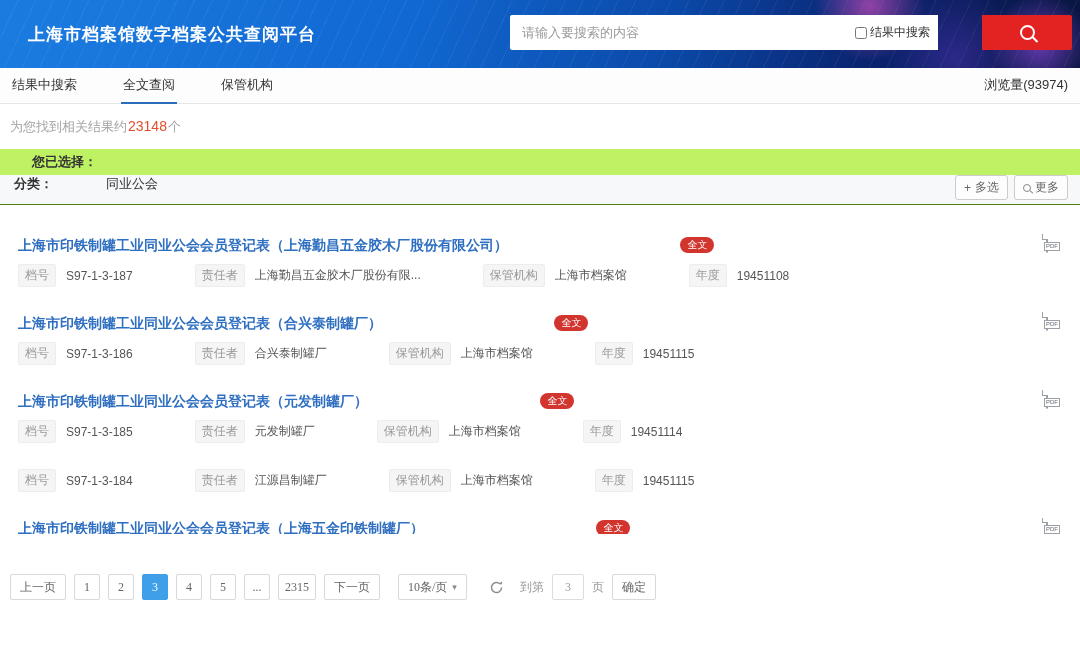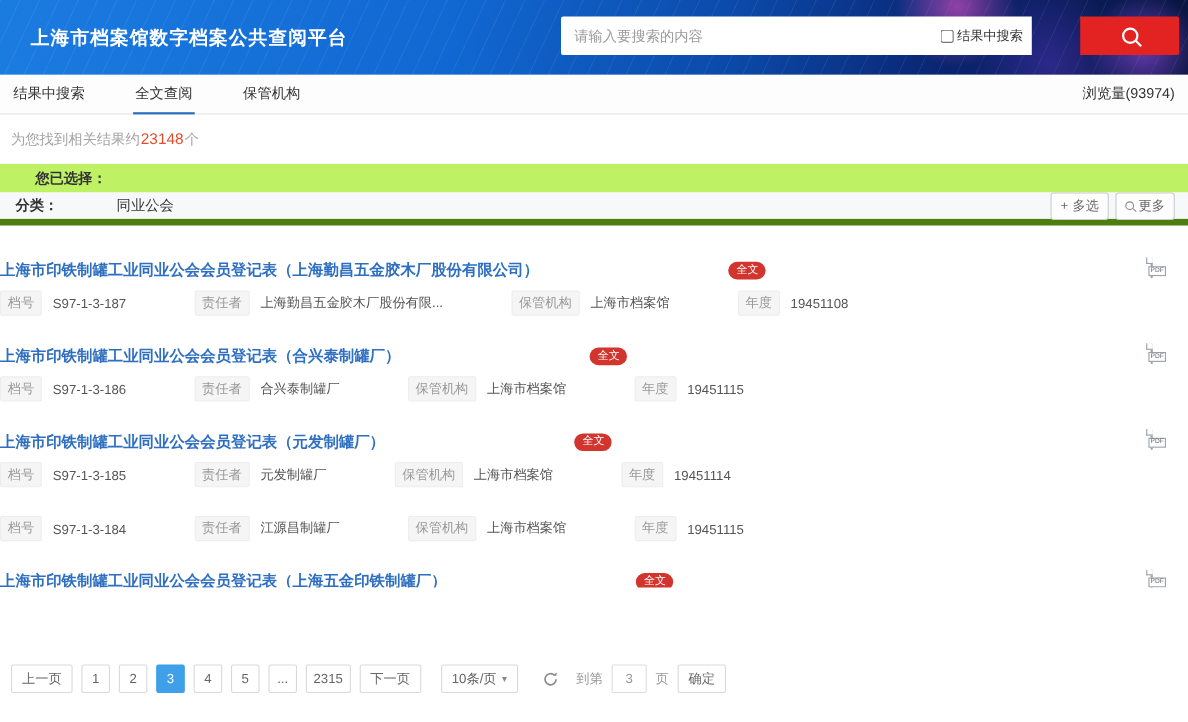--- a/index.html
+++ b/index.html
@@ -39,45 +39,45 @@
   .tab { font-size:13px; color:#333; margin-right:42px; padding:9px 2px; cursor:pointer; position:relative; }
   .tab.active::after { content:''; position:absolute; left:0; right:0; bottom:-1px; height:2px; background:#2a6ebb; }
   .view-count { position:absolute; right:12px; bottom:9px; font-size:13px; color:#333; }
 
   
   .summary { padding:14px 10px 13px; font-size:13px; color:#a3a3a3; }
   .summary .count { color:#e34d2c; font-size:14px; margin:0 1px; }
 
   
   .filter-head { background:#bef264; height:26px; line-height:26px; padding:0 32px; font-size:13px; font-weight:bold; color:#333; }
-  .filter-row { background:#f7f8f9; height:30px; display:flex; align-items:center; padding:0 14px; font-size:13px; position:relative; border-bottom:6px solid #4d7c0f; }
+  .filter-row { background:#f7f8f9; height:30px; display:flex; align-items:flex-start; padding:0 14px; font-size:13px; position:relative; border-bottom:1px solid #4d7c0f; }
   .filter-label { font-weight:bold; color:#333; }
   .filter-value { margin-left:53px; color:#333; cursor:pointer; }
   .filter-actions { position:absolute; right:12px; display:flex; gap:6px; }
   .filter-actions button { border:1px solid #ccc; background:#fdfdfd; border-radius:3px; font-size:12px; color:#666; padding:3px 8px; display:flex; align-items:center; gap:4px; cursor:pointer; font-family:inherit; }
   .mini-mag { width:8px; height:8px; border:1px solid #888; border-radius:50%; position:relative; display:inline-block; }
   .mini-mag::after { content:''; position:absolute; width:1px; height:4px; background:#888; right:-2px; bottom:-3px; transform:rotate(-45deg); }
 
   
-  .results { margin-top:30px; }
+  .results { padding-left:18px; margin-top:30px; }
   .item { position:relative; margin-bottom:26px; }
   .title { font-size:14px; font-weight:bold; color:#2f6fc1; text-decoration:none; line-height:20px; cursor:pointer; }
   .badge { display:inline-block; margin-left:168px; background:#d2342e; color:#fff; font-size:10px; line-height:14px; padding:1px 7px; border-radius:9px; vertical-align:2px; }
   .pdf { position:absolute; right:32px; top:0; cursor:pointer; }
   .pdf-doc { width:16px; height:20px; border:1px solid #9aa0a6; border-radius:1px; position:relative; background:#fff; }
   .pdf-doc::before { content:''; position:absolute; top:-1px; right:-1px; width:5px; height:5px; background:#fff; border-left:1px solid #9aa0a6; border-bottom:1px solid #9aa0a6; }
   .pdf-label { position:absolute; left:-3px; top:7px; background:#fff; border:1px solid #9aa0a6; font-size:6px; line-height:7px; color:#667; padding:0 1px; }
   .meta { margin-top:9px; display:flex; gap:62px; font-size:12px; align-items:center; }
   .mgroup { display:flex; align-items:center; }
   .mlabel { background:#f5f5f5; border:1px solid #ededed; color:#999; padding:2px 6px; margin-right:10px; border-radius:2px; white-space:nowrap; }
   .mval { color:#555; }
   .clip { height:16px; overflow:hidden; }
 
   
-  .pager { position:absolute; left:10px; top:604px; display:flex; align-items:center; gap:8px; font-size:12px; color:#666; }
+  .pager { position:absolute; left:10px; top:574px; display:flex; align-items:center; gap:8px; font-size:12px; color:#666;font-family:Liberation Serif, serif; }
   .pg { min-width:26px; height:26px; border:1px solid #d9d9d9; background:#fff; border-radius:2px; font-size:12px; color:#666; display:flex; align-items:center; justify-content:center; padding:0 9px; cursor:pointer; font-family:inherit; }
   .pg.num { padding:0 6px; }
   .pg.active { background:#3f9fe8; border-color:#3f9fe8; color:#fff; }
   .pg.select { gap:5px; margin-left:10px; }
   .caret { font-size:9px; color:#888; }
   .refresh { margin-left:14px; display:flex; align-items:center; cursor:pointer; }
   .goto-label { margin-left:8px; color:#999; }
   .goto-input { width:32px; height:26px; border:1px solid #ddd; border-radius:2px; text-align:center; color:#999; font-size:12px; font-family:inherit; outline:none; }
   .goto-unit { color:#999; }
 </style>

